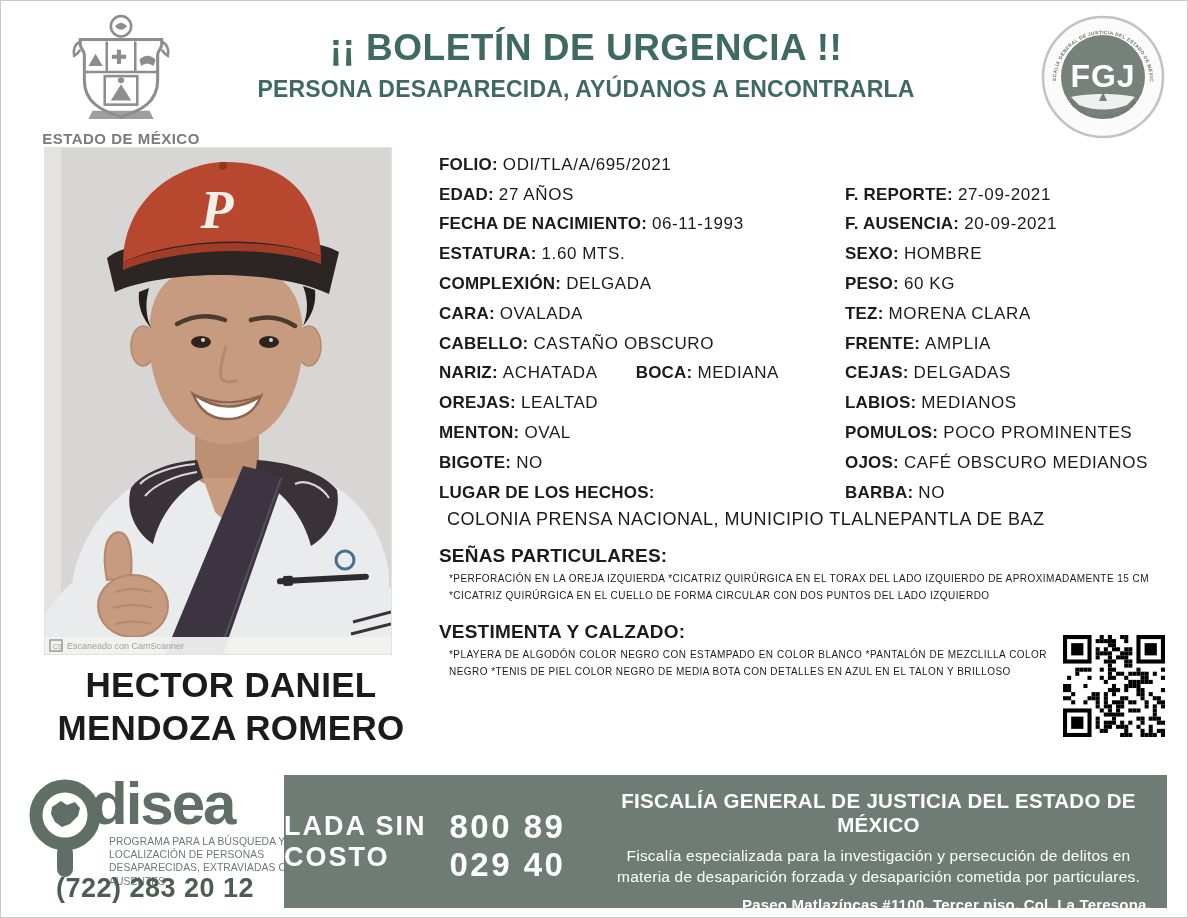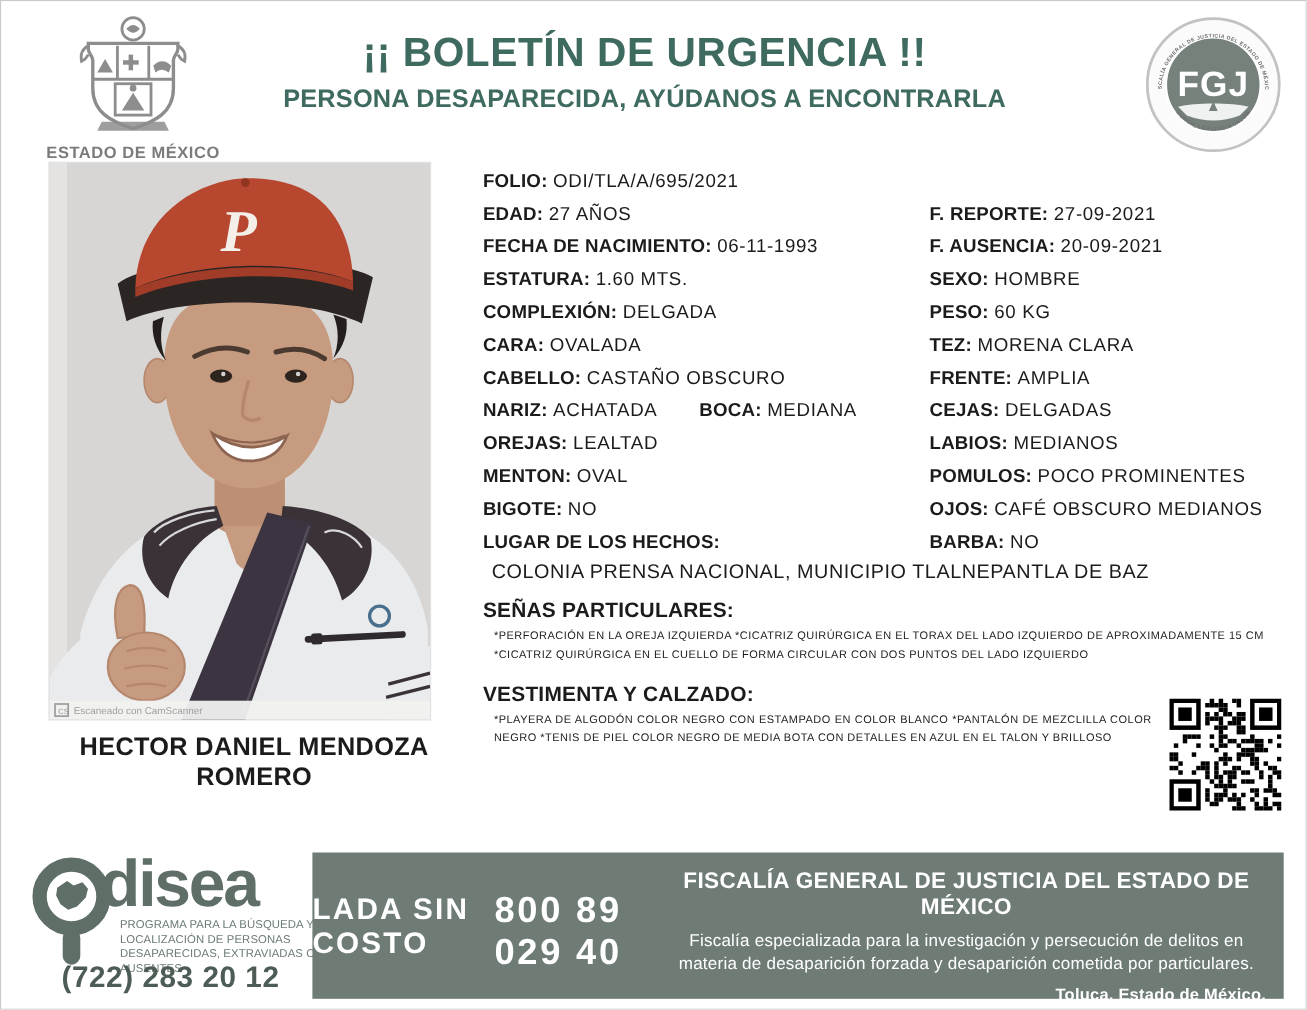--- a/index.html
+++ b/index.html
@@ -12,21 +12,21 @@
   .estado-logo { position:absolute; left:30px; top:12px; width:180px; text-align:center; }
   .estado-caption { font-size:15px; font-weight:bold; color:#7b7b7b; letter-spacing:.5px; margin-top:1px; }
   .title-block { position:absolute; left:210px; top:26px; width:750px; text-align:center; color:#3e6a60; }
   .main-title { font-size:37px; font-weight:bold; letter-spacing:.5px; }
   .sub-title  { font-size:23px; font-weight:bold; margin-top:7px; letter-spacing:.2px; }
   .fgj-seal { position:absolute; right:22px; top:14px; width:124px; height:124px; }
   
   .photo { position:absolute; left:44px; top:147px; width:346px; height:506px; box-shadow:0 0 0 1px #e2e2e2; }
   
   .name { position:absolute; left:24px; top:663px; width:412px; text-align:center;
-          font-size:23px; font-weight:bold; line-height:1.22; letter-spacing:.3px; }
+          font-size:35px; font-weight:bold; line-height:1.22; letter-spacing:.3px; }
   
   .details { position:absolute; left:438px; top:149px; width:733px; }
   .frow { display:flex; align-items:center; height:29.8px; font-size:17px; white-space:nowrap; }
   .cell-l { width:406px; display:flex; }
   .cell-r { flex:1; }
   .pair .lbl { font-weight:bold; margin-right:5px; letter-spacing:.2px; }
   .pair .val { letter-spacing:.6px; }
   .cell-l .pair + .pair { margin-left:38px; }
   .location { font-size:18px; letter-spacing:.5px; padding-left:8px; height:24px; display:flex; align-items:center; }
   .sec-heading { font-size:19px; font-weight:bold; letter-spacing:.2px; margin-top:13px; }
@@ -480,18 +480,19 @@
 
   <div class="footer-green">
     <div class="lada">
       <div class="lada-label">LADA SIN COSTO</div>
       <div class="lada-number">800 89 029 40</div>
     </div>
     <div class="fiscalia">
       <div class="fisc-title">FISCALÍA GENERAL DE JUSTICIA DEL ESTADO DE MÉXICO</div>
       <div class="fisc-desc">Fiscalía especializada para la investigación y persecución de delitos en materia de desaparición forzada y desaparición cometida por particulares.</div>
       <div class="fisc-address">
+        <div>Paseo Matlazíncas #1100, Tercer piso, Col. La Teresona,</div>
         <div>Toluca, Estado de México.</div>
       </div>
     </div>
   </div>
 
 </div>
 
 </body></html>

